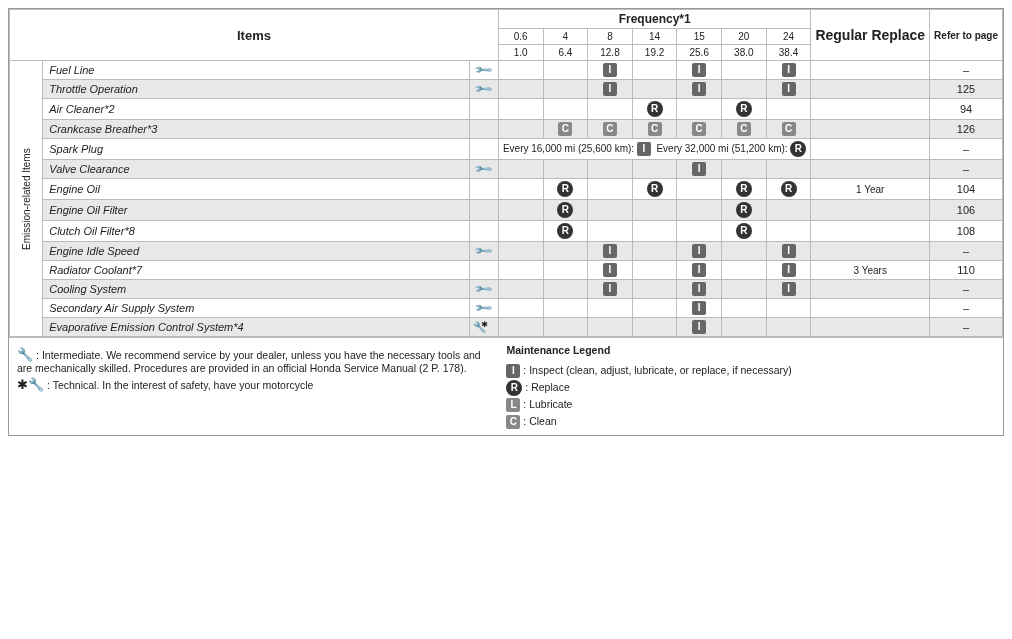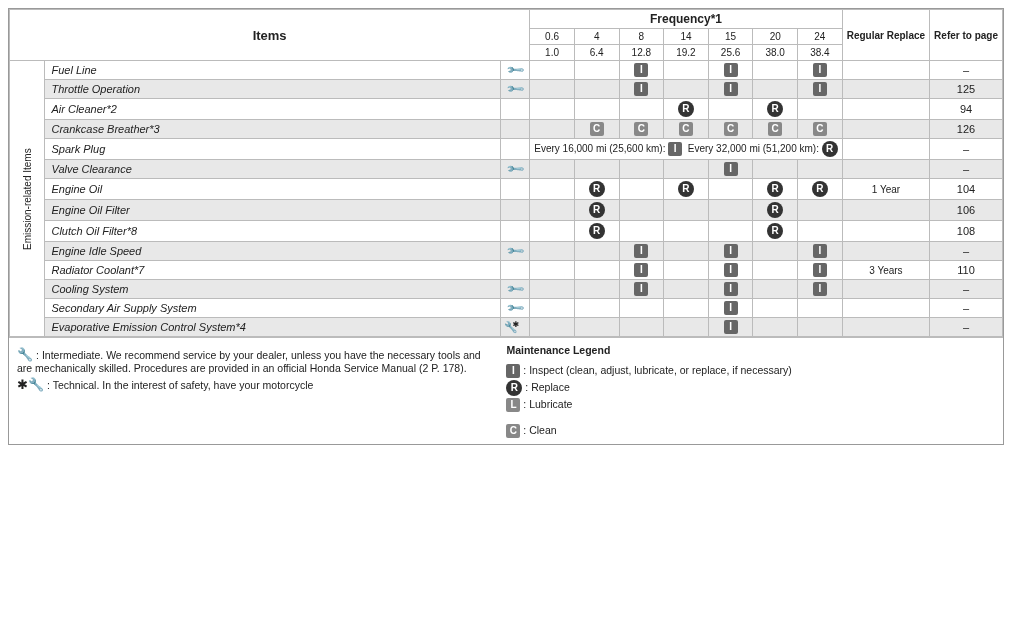--- a/index.html
+++ b/index.html
@@ -128,21 +128,21 @@
   </style>
 </head>
 <body>
 
 <div class="main-wrapper outer">
   <table>
     <thead>
       <tr class="header-top">
         <th colspan="3" rowspan="3" style="font-size:13px; vertical-align:middle;">Items</th>
         <th colspan="7" style="font-weight:bold; font-size:12px;">Frequency*1</th>
-        <th rowspan="3" style="font-size:10px; width:52px;">Regular Replace</th>
+        <th rowspan="3" style="font-size:14px; width:52px;">Regular Replace</th>
         <th rowspan="3" style="font-size:10px; width:48px;">Refer to page</th>
       </tr>
       <tr class="header-row">
         <th>0.6</th>
         <th>4</th>
         <th>8</th>
         <th>14</th>
         <th>15</th>
         <th>20</th>
         <th>24</th>
@@ -356,19 +356,19 @@
         <span>: Inspect (clean, adjust, lubricate, or replace, if necessary)</span>
       </div>
       <div style="margin-top:2px;">
         <span class="badge-r">R</span>
         <span>: Replace</span>
       </div>
       <div style="margin-top:2px;">
         <span class="badge-l">L</span>
         <span>: Lubricate</span>
       </div>
-      <div style="margin-top:12px;">
+      <div style="margin-top:3px;">
         <span class="badge-c">C</span>
         <span>: Clean</span>
       </div>
     </div>
   </div>
 </div>
 
 </body></html>

